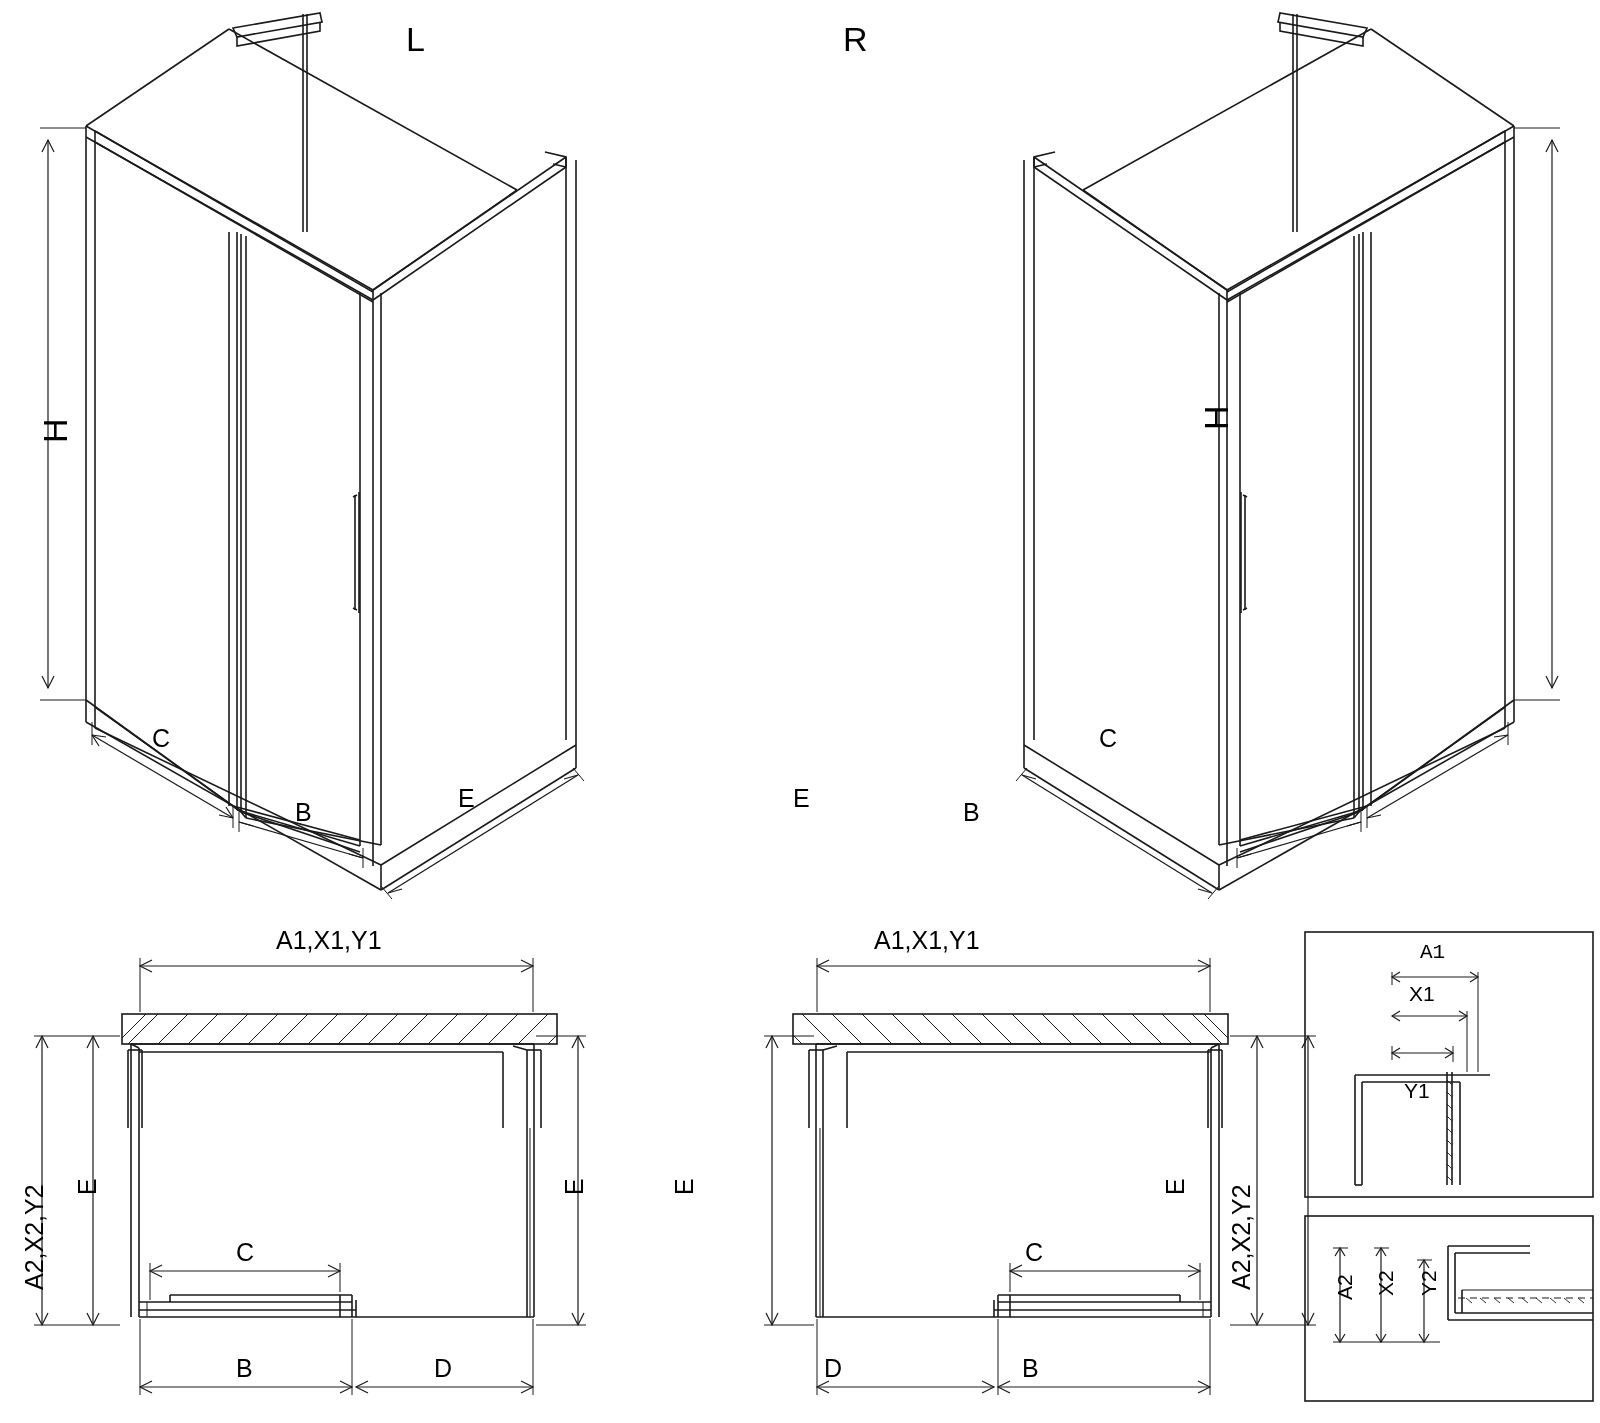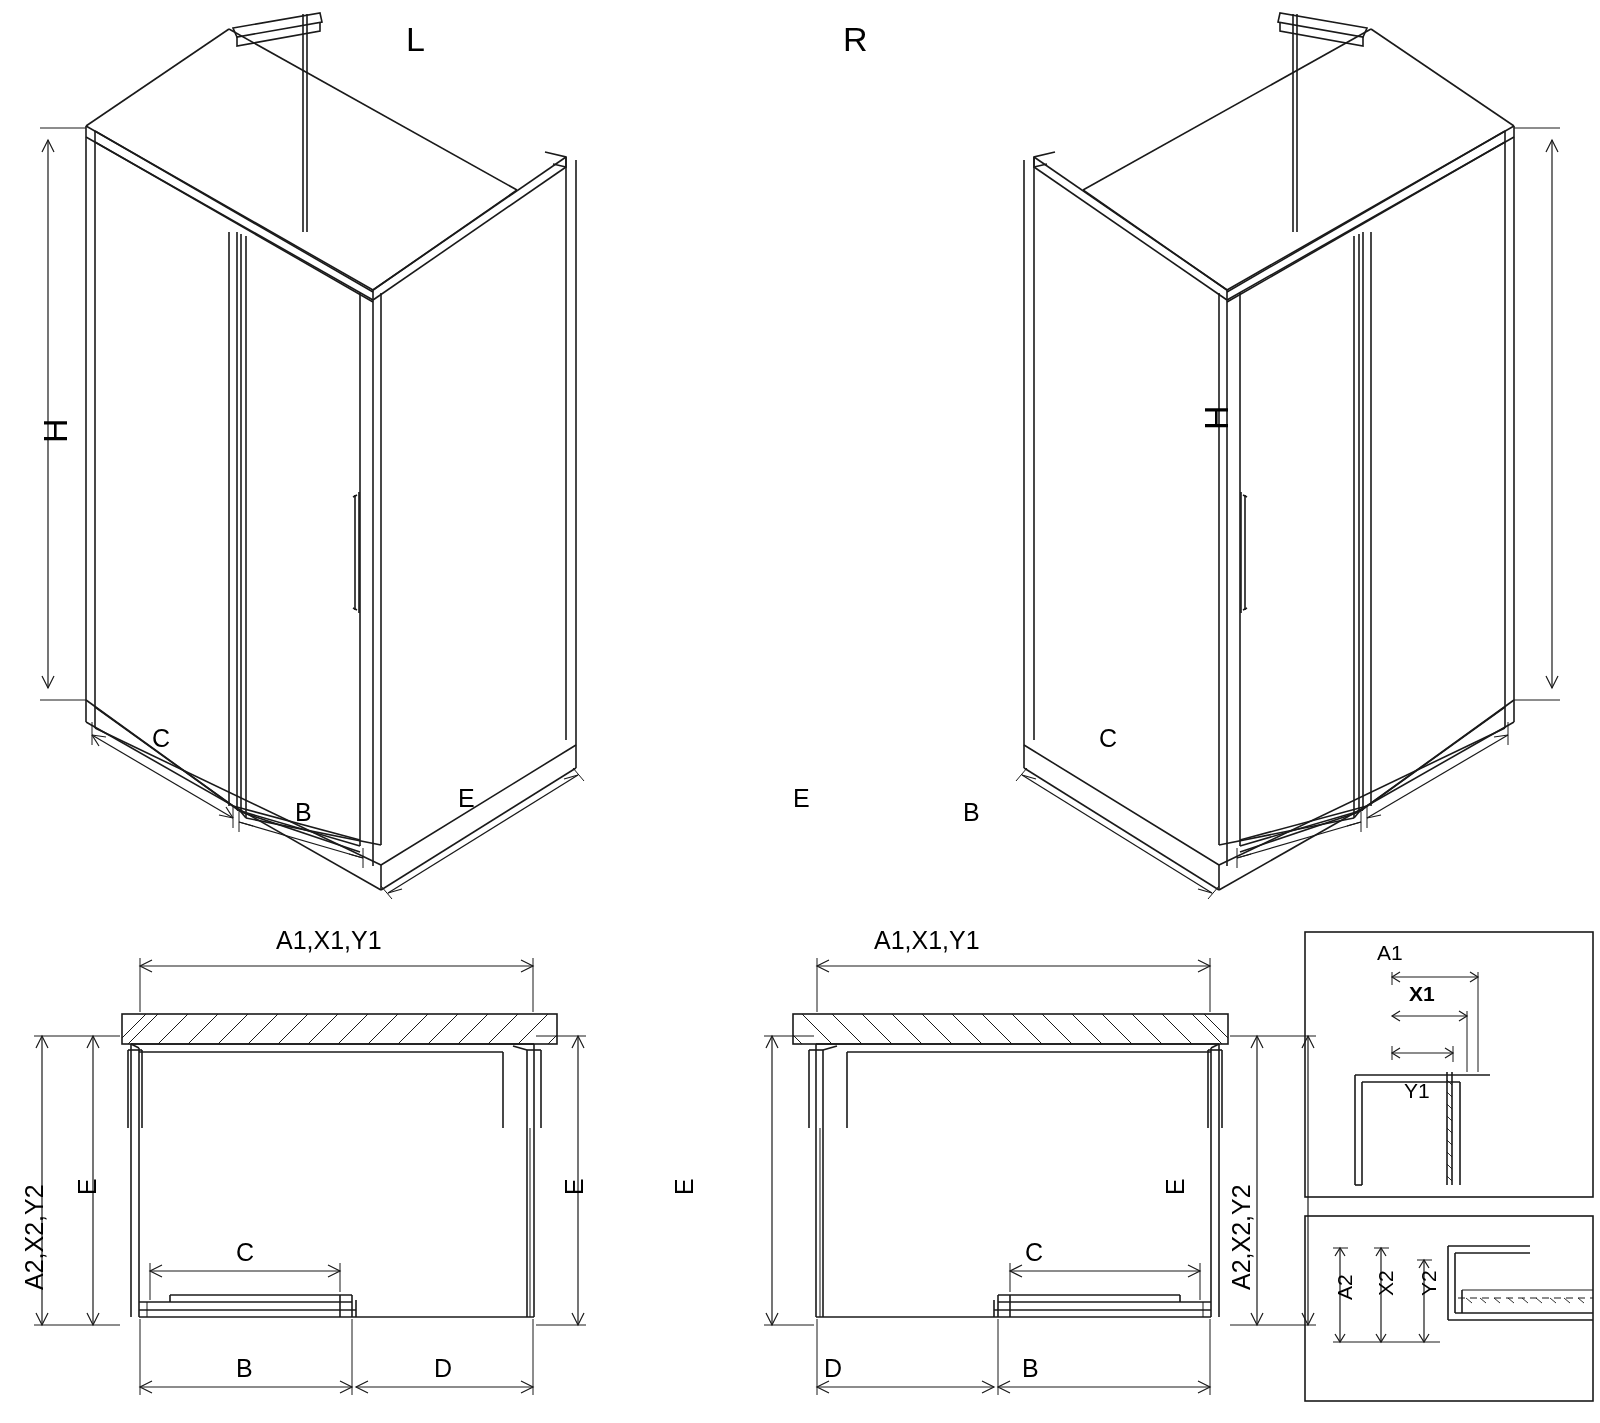--- a/index.html
+++ b/index.html
@@ -499,21 +499,21 @@
   <div class="lbl lbl-med" style="left:434px; top:1356px;">D</div>
 
   <div class="lbl lbl-med" style="left:874px; top:928px;">A1,X1,Y1</div>
   <div class="lbl lbl-med rot90" style="left:1229px; top:1290px;">A2,X2,Y2</div>
   <div class="lbl lbl-med rot90" style="left:672px; top:1195px;">E</div>
   <div class="lbl lbl-med rot90" style="left:1163px; top:1195px;">E</div>
   <div class="lbl lbl-med" style="left:1025px; top:1240px;">C</div>
   <div class="lbl lbl-med" style="left:1022px; top:1356px;">B</div>
   <div class="lbl lbl-med" style="left:824px; top:1356px;">D</div>
 
-  <div class="lbl lbl-sm" style="left:1377px; top:942px;">A1</div>
-  <div class="lbl lbl-sm" style="left:1409px; top:983px;font-weight:bold;">X1</div>
+  <div class="lbl lbl-sm" style="left:1420px; top:942px;font-family:Liberation Mono, monospace;">A1</div>
+  <div class="lbl lbl-sm" style="left:1409px; top:983px;">X1</div>
   <div class="lbl lbl-sm" style="left:1404px; top:1080px;">Y1</div>
 
   <div class="lbl lbl-sm rot90" style="left:1334px; top:1300px;">A2</div>
   <div class="lbl lbl-sm rot90" style="left:1375px; top:1296px;">X2</div>
   <div class="lbl lbl-sm rot90" style="left:1418px; top:1296px;">Y2</div>
 
 </div>
 
 </body></html>

